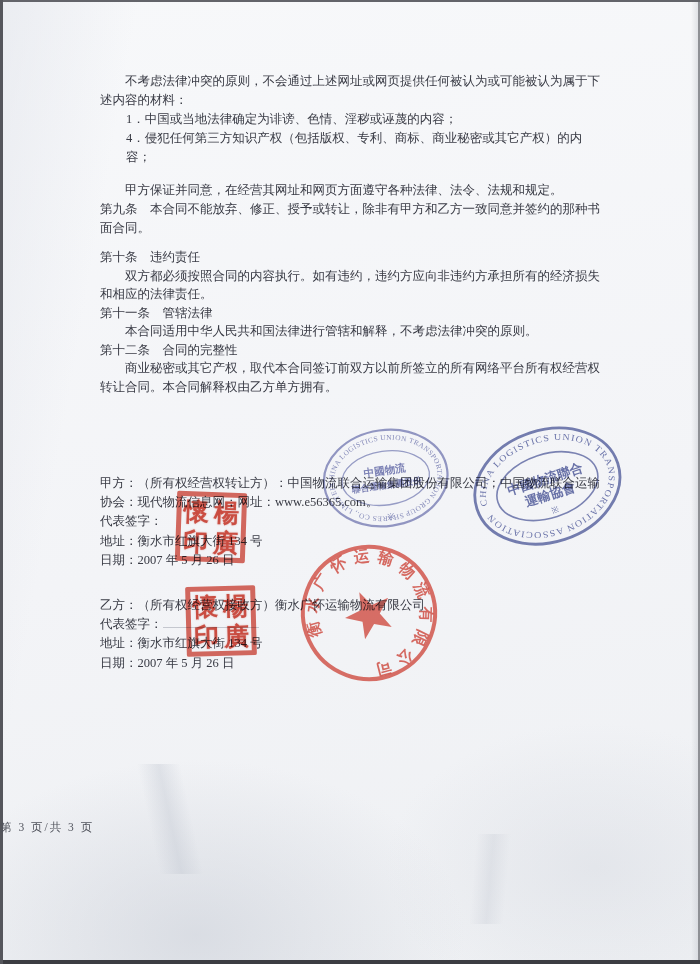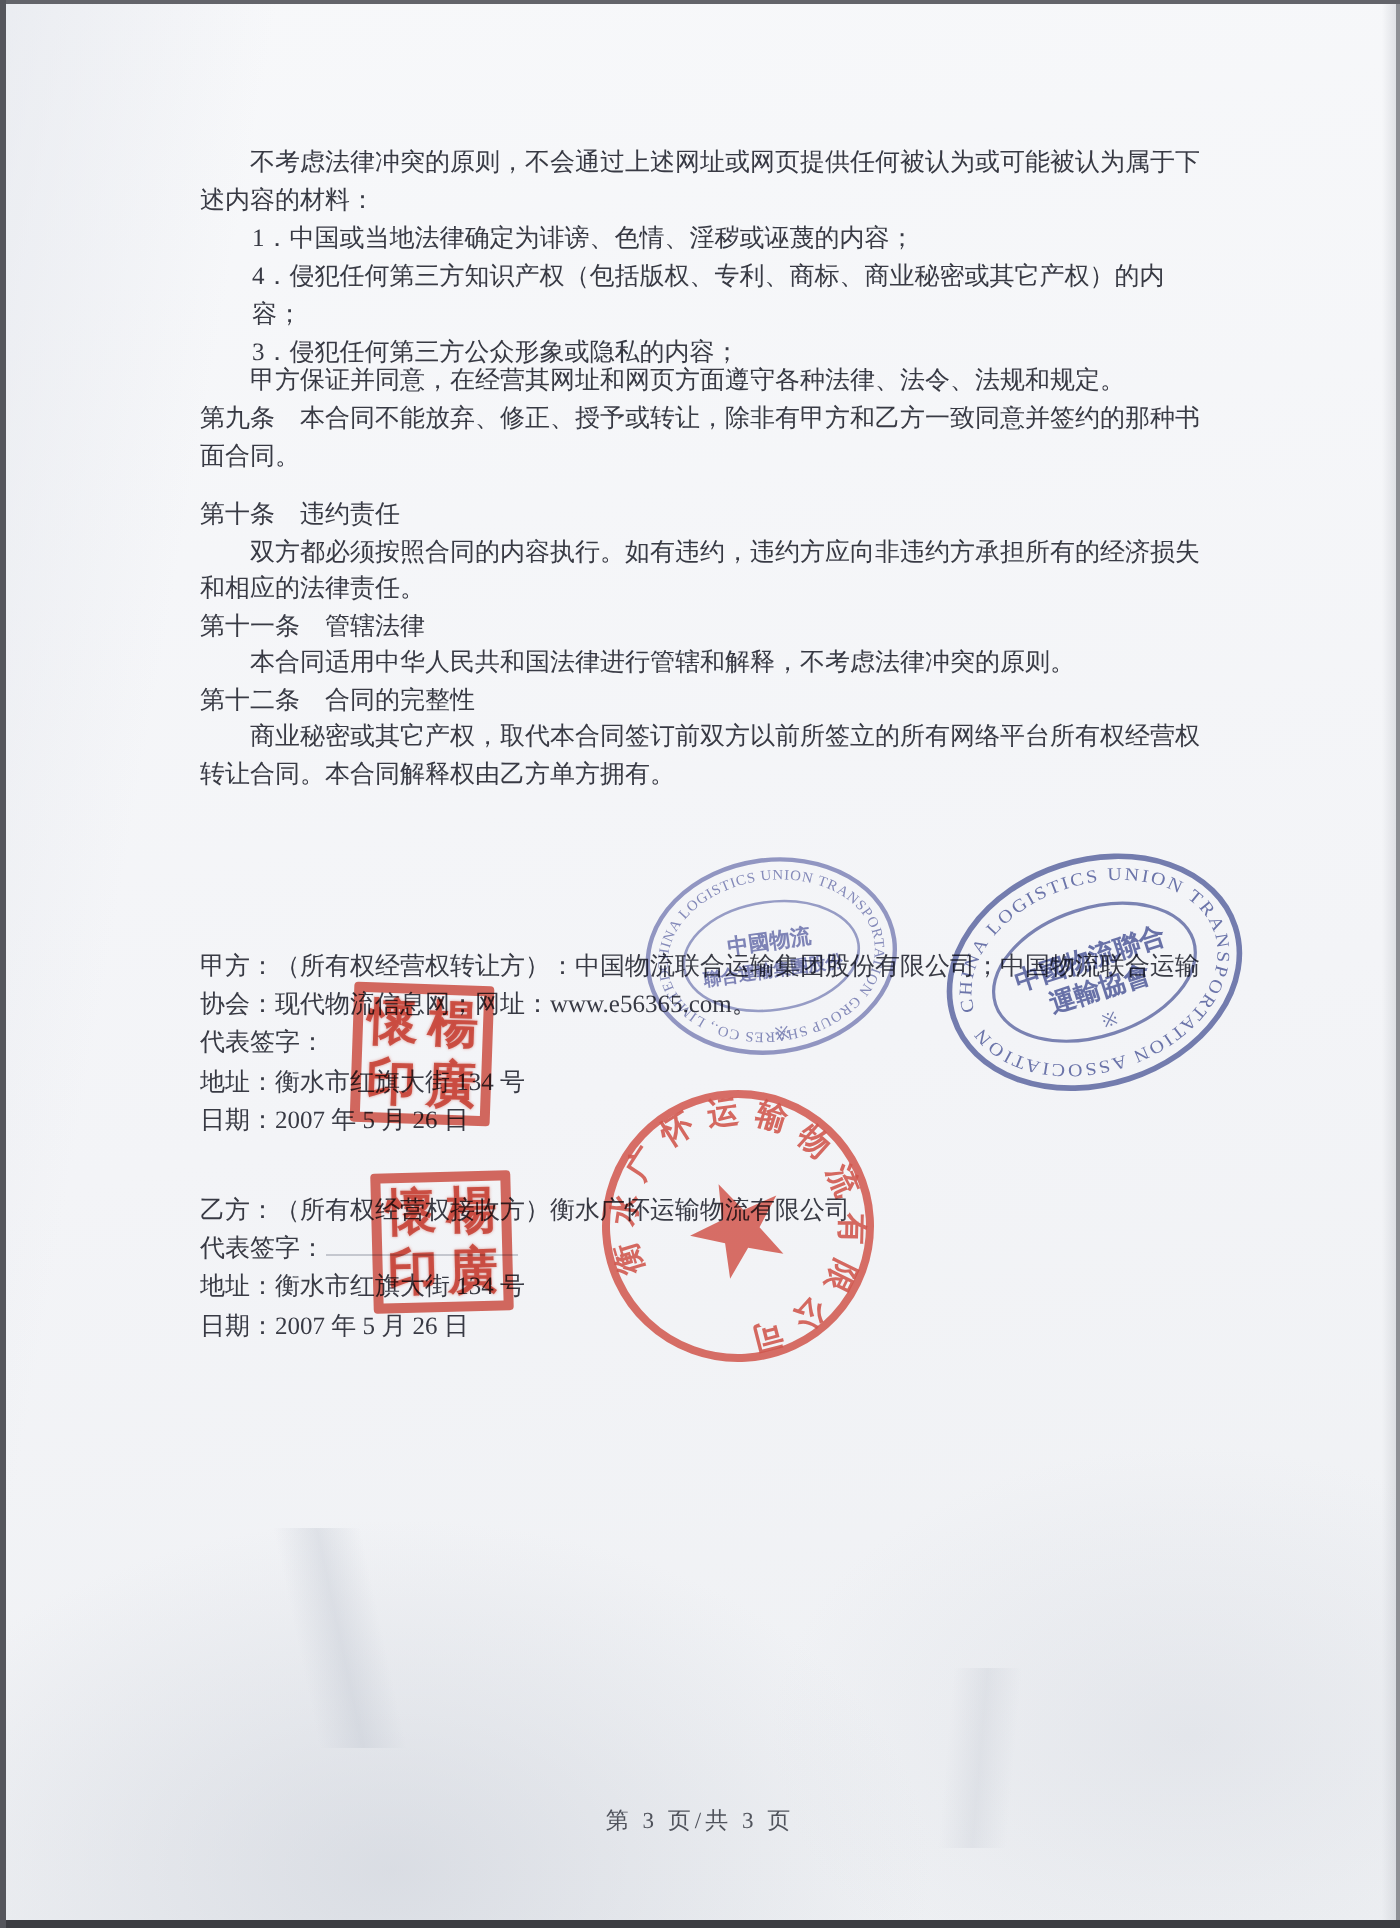--- a/index.html
+++ b/index.html
@@ -21,22 +21,22 @@
     background:linear-gradient(78deg, transparent 44%, rgba(188,194,205,.35) 50%, transparent 56%); }
   .crease.c2 { right:0; bottom:40px; width:420px; height:90px;
     background:linear-gradient(-85deg, transparent 46%, rgba(192,197,207,.28) 50%, transparent 54%); }
 
   .tblock { position:absolute; font-size:12.5px; line-height:19px; }
   .tblock p { margin:0; }
   .indent { text-indent:2em; }
   .items { margin-left:26px; }
   .clauses { line-height:18.5px; }
   .party { line-height:19.2px; }
-  .footer { position:absolute; left:0; top:903px; width:100%;
-    text-align:center; font-size:11.5px; color:#50535c; letter-spacing:2px; }
+  .footer { position:absolute; left:0; top:820px; width:100%;
+    font-size:11.5px; color:#50535c; letter-spacing:2px; }
 
   .sigline { display:inline-block; width:96px; height:1px; vertical-align:baseline;
     border-bottom:1px solid rgba(128,133,148,.4); }
 
   .stamp { position:absolute; mix-blend-mode:multiply; pointer-events:none; }
   .seal-square {
     display:grid; grid-template-columns:1fr 1fr; grid-template-rows:1fr 1fr;
     border:5px solid rgba(208,58,44,.82); border-radius:2px;
     width:70px; height:70px; box-sizing:border-box;
     font-weight:bold; font-size:25px; color:rgba(205,52,38,.88);
@@ -56,21 +56,20 @@
 
 <div class="page">
   <div class="crease c1"></div>
   <div class="crease c2"></div>
 
   <div class="tblock" style="left:100px; top:72px; width:507px;">
     <p class="indent">不考虑法律冲突的原则，不会通过上述网址或网页提供任何被认为或可能被认为属于下述内容的材料：</p>
     <div class="items">
       <p>1．中国或当地法律确定为诽谤、色情、淫秽或诬蔑的内容；</p>
       <p>4．侵犯任何第三方知识产权（包括版权、专利、商标、商业秘密或其它产权）的内容；</p>
-      <p>3．侵犯任何第三方公众形象或隐私的内容；</p>
     </div>
   </div>
 
   <div class="tblock" style="left:100px; top:181px; width:507px;">
     <p class="indent">甲方保证并同意，在经营其网址和网页方面遵守各种法律、法令、法规和规定。</p>
     <p>第九条　本合同不能放弃、修正、授予或转让，除非有甲方和乙方一致同意并签约的那种书面合同。</p>
   </div>
 
   <div class="tblock clauses" style="left:100px; top:248px; width:507px;">
     <p>第十条　违约责任</p>

